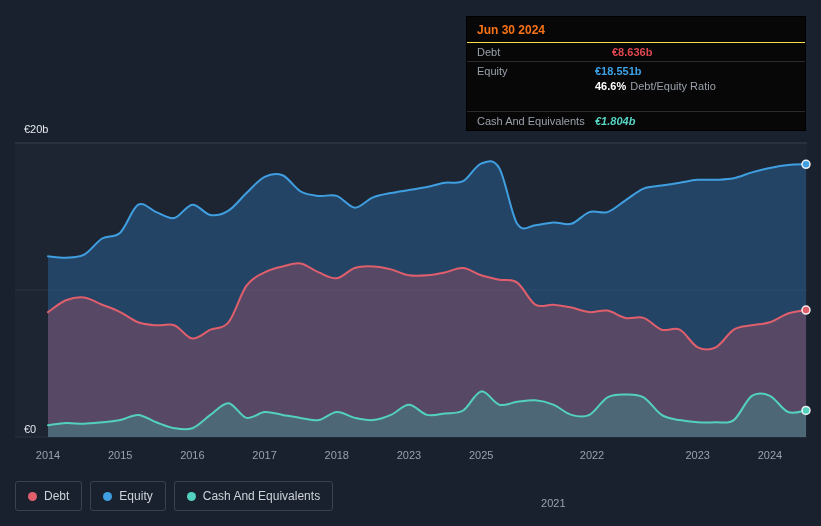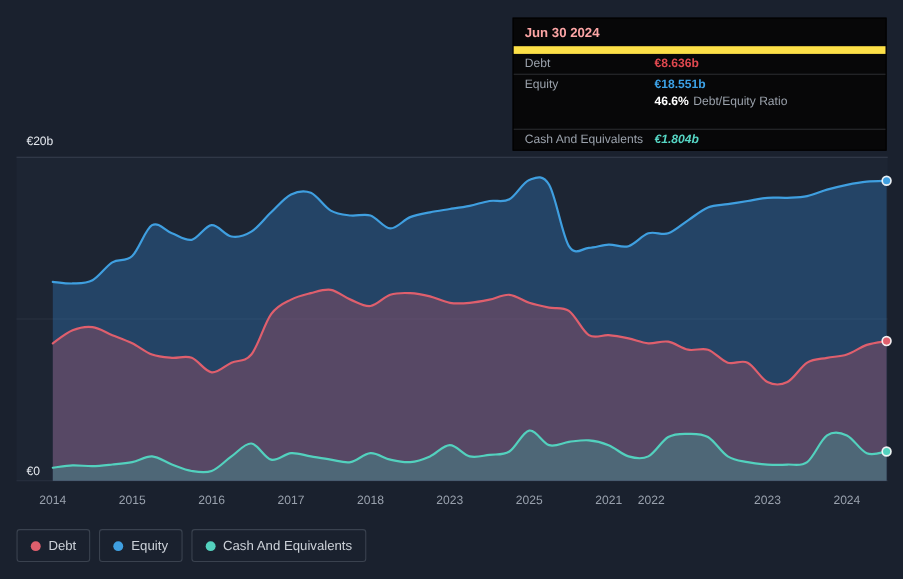--- a/index.html
+++ b/index.html
@@ -10,22 +10,22 @@
 
   .y-label { position:absolute; font-size:11px; color:#e4e8ee; }
   .y-label.top { left:24px; top:123px; }
   .y-label.zero { left:24px; top:423px; }
 
   .x-axis { position:absolute; left:0; top:449px; width:668px; height:14px; }
   .x-tick { position:absolute; transform:translateX(-50%); font-size:11px; color:#99a1ad; }
 
   .tooltip { position:absolute; left:466px; top:16px; width:340px; background:#070708;
              border:1px solid #000; font-size:11px; color:#9aa1ab; }
-  .tt-header { padding:6px 10px 5px 10px; font-size:12px; font-weight:bold; color:#fca5a5;
-               border-bottom:7px solid #fde047; }
+  .tt-header { padding:6px 10px 5px 10px; font-size:12px; font-weight:bold; color:#f97316;
+               border-bottom:1px solid #fde047; }
   .tt-row { display:grid; grid-template-columns:118px 1fr; padding:3px 10px; align-items:baseline; }
   .tt-row.bordered { border-bottom:1px solid #2a2b2e; }
   .tt-label { color:#9aa1ab; }
   .tt-value { font-weight:bold; }
   .tt-ratio { padding-top:0; padding-bottom:19px; }
   .tt-ratio .pct { color:#ffffff; font-weight:bold; }
   .tt-ratio .desc { color:#9aa1ab; margin-left:4px; }
 
   .legend { position:absolute; left:15px; top:481px; display:flex; gap:8px; }
   .legend-pill { display:inline-flex; align-items:center; gap:7px; padding:7px 12px;
@@ -58,31 +58,31 @@
   <div class="y-label zero">€0</div>
 
   <div class="x-axis" id="x-axis">
       <span class="x-tick" style="left: 48px;">2014</span>
       <span class="x-tick" style="left: 120.19px;">2015</span>
       <span class="x-tick" style="left: 192.381px;">2016</span>
       <span class="x-tick" style="left: 264.571px;">2017</span>
       <span class="x-tick" style="left: 336.762px;">2018</span>
       <span class="x-tick" style="left: 408.952px;">2023</span>
       <span class="x-tick" style="left: 481.143px;">2025</span>
-      <span class="x-tick" style="left: 553.333px;">2021</span>
+      <span class="x-tick" style="left: 553.333px; margin-top: 48px;">2021</span>
       <span class="x-tick" style="left: 592px;">2022</span>
       <span class="x-tick" style="left: 697.714px;">2023</span>
       <span class="x-tick" style="left: 769.905px;">2024</span>
     </div>
 
   <div class="tooltip">
     <div class="tt-header">Jun 30 2024</div>
     <div class="tt-row bordered">
       <span class="tt-label">Debt</span>
-      <span class="tt-value" id="tt-debt-value" style="color: rgb(224, 72, 79);">€8.636b</span>
+      <span class="tt-value" id="tt-debt-value" style="color: rgb(224, 72, 79); margin-left: 17px;">€8.636b</span>
     </div>
     <div class="tt-row">
       <span class="tt-label">Equity</span>
       <span class="tt-value" id="tt-equity-value" style="color: rgb(60, 161, 230);">€18.551b</span>
     </div>
     <div class="tt-row bordered tt-ratio">
       <span></span>
       <span>
         <span class="pct">46.6%</span><span class="desc">Debt/Equity Ratio</span>
       </span>

